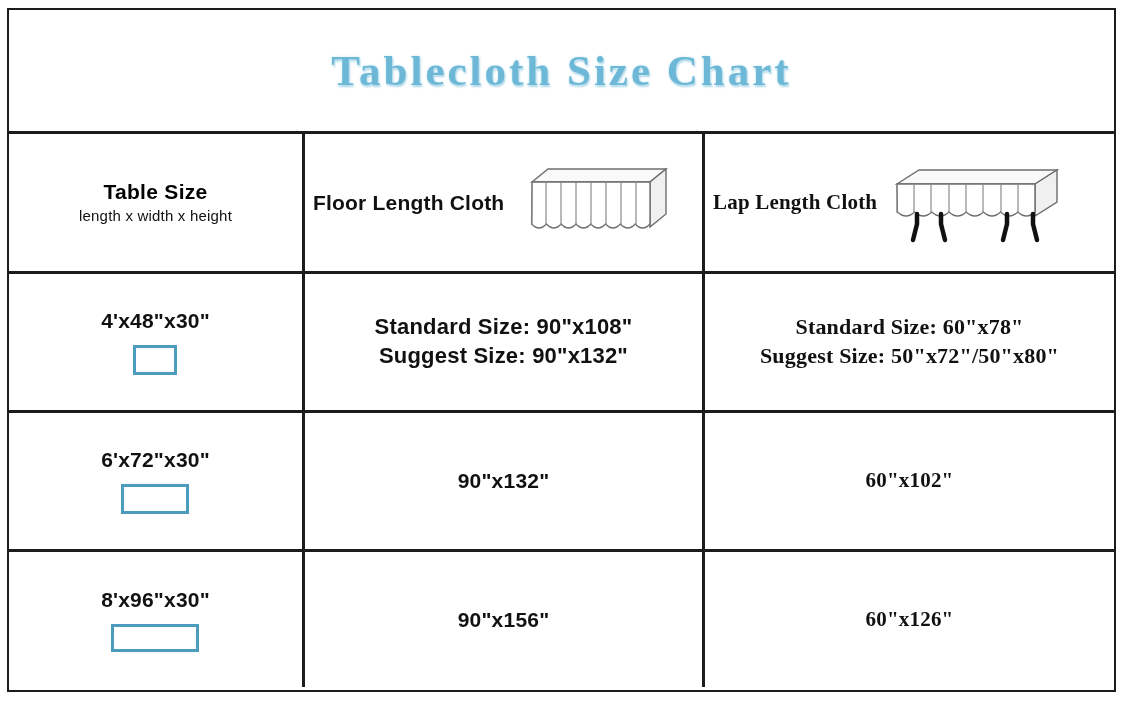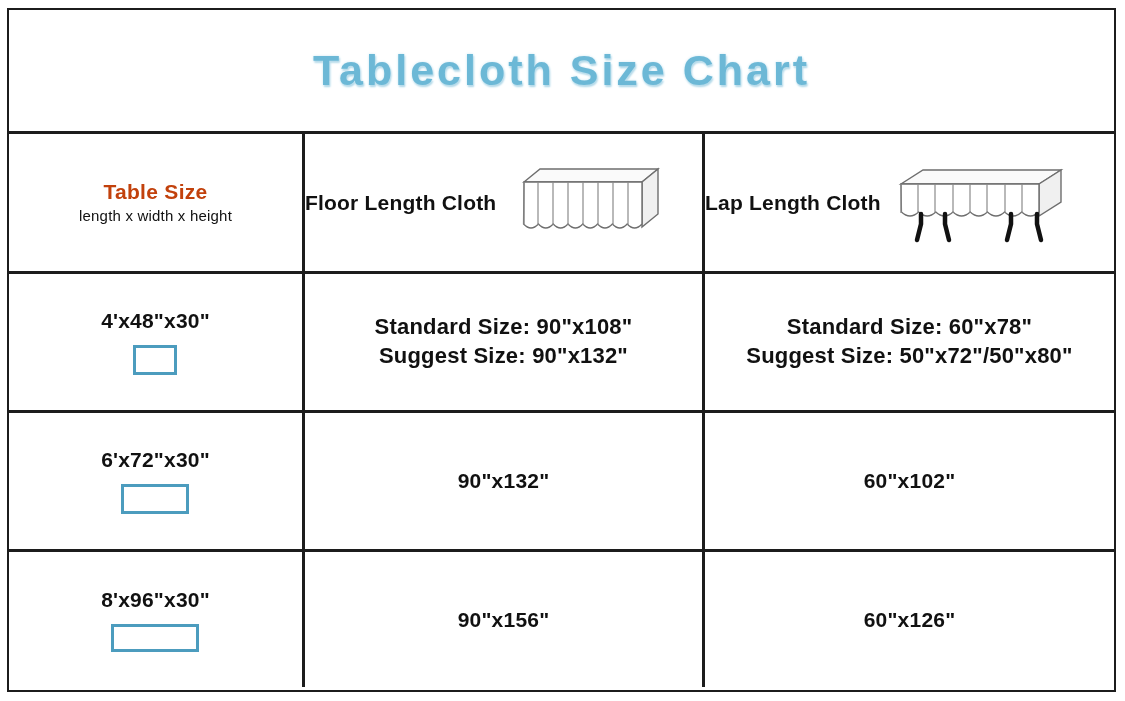--- a/index.html
+++ b/index.html
@@ -34,74 +34,76 @@
     justify-content: center;
     box-sizing: border-box;
   }
   .chart-title {
     font-size: 43px;
     font-weight: bold;
     letter-spacing: 3px;
     color: #6cb8d6;
     text-shadow: 0 0 3px #cfe9f3, 1px 2px 2px #a9d4e6;
     white-space: nowrap;
+    font-family: Liberation Serif, serif;
   }
 
   
   .grid-row {
     display: flex;
     box-sizing: border-box;
     border-bottom: 3px solid #1c1c1c;
   }
   .grid-row:last-child { border-bottom: none; }
 
   .cell {
     box-sizing: border-box;
     border-right: 3px solid #1c1c1c;
     display: flex;
     align-items: center;
     justify-content: center;
     text-align: center;
     position: relative;
   }
-  .cell:last-child { border-right: none; }
+  .cell:last-child { border-right: none; font-family: Liberation Serif, serif; }
 
   .col-1 { width: 296px; }
   .col-2 { width: 400px; }
   .col-3 { width: 409px; }
 
   .head-row { height: 140px; }
   .body-row { height: 139px; }
   .body-row.tall { height: 135px; }
 
   
   .table-size-head {
     display: flex;
     flex-direction: column;
     align-items: center;
     justify-content: center;
     line-height: 1.25;
   }
   .ts-title {
     font-size: 21px;
     font-weight: bold;
-    color: #c2410c;
+    color: #000000;
     letter-spacing: 0.3px;
   }
   .ts-sub {
     font-size: 15px;
     color: #111111;
     letter-spacing: 0.2px;
     margin-top: 2px;
   }
 
   .cloth-head {
     display: flex;
     align-items: center;
     justify-content: flex-start;
+    padding-left: 8px;
     width: 100%;
     height: 100%;
     box-sizing: border-box;
   }
   .cloth-label {
     font-size: 21px;
     font-weight: bold;
     color: #111111;
     white-space: nowrap;
     letter-spacing: 0.2px;

